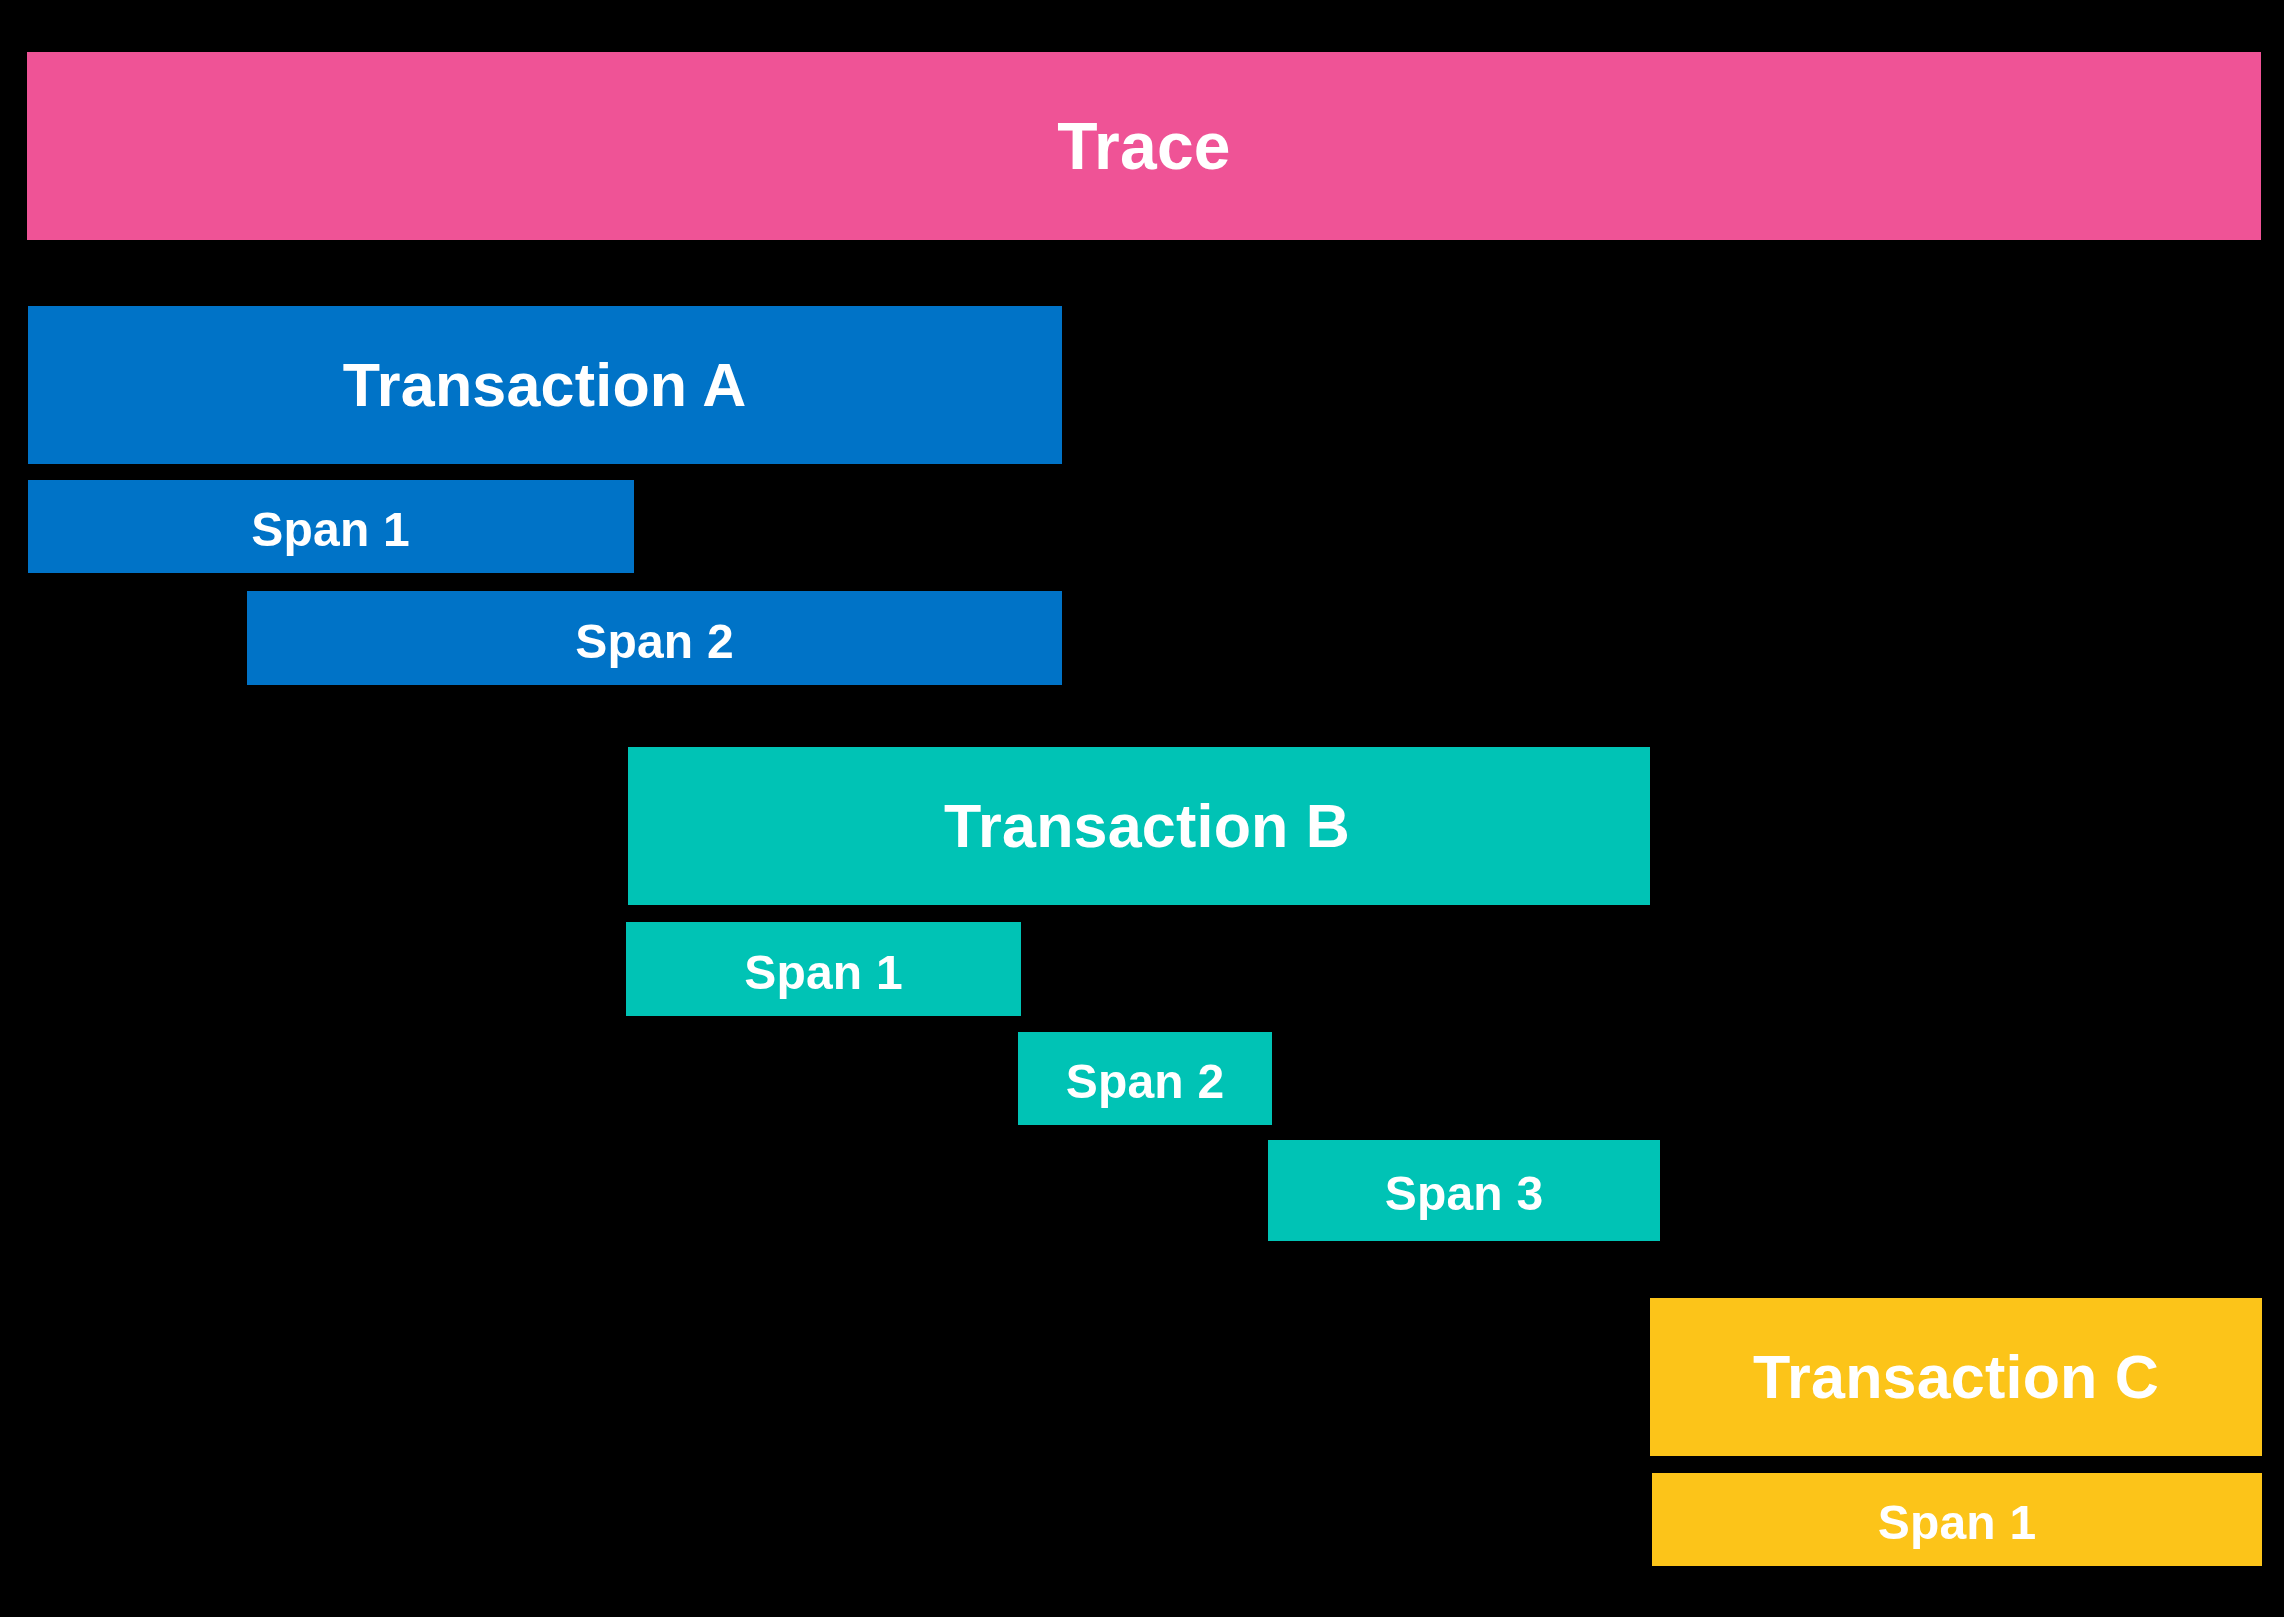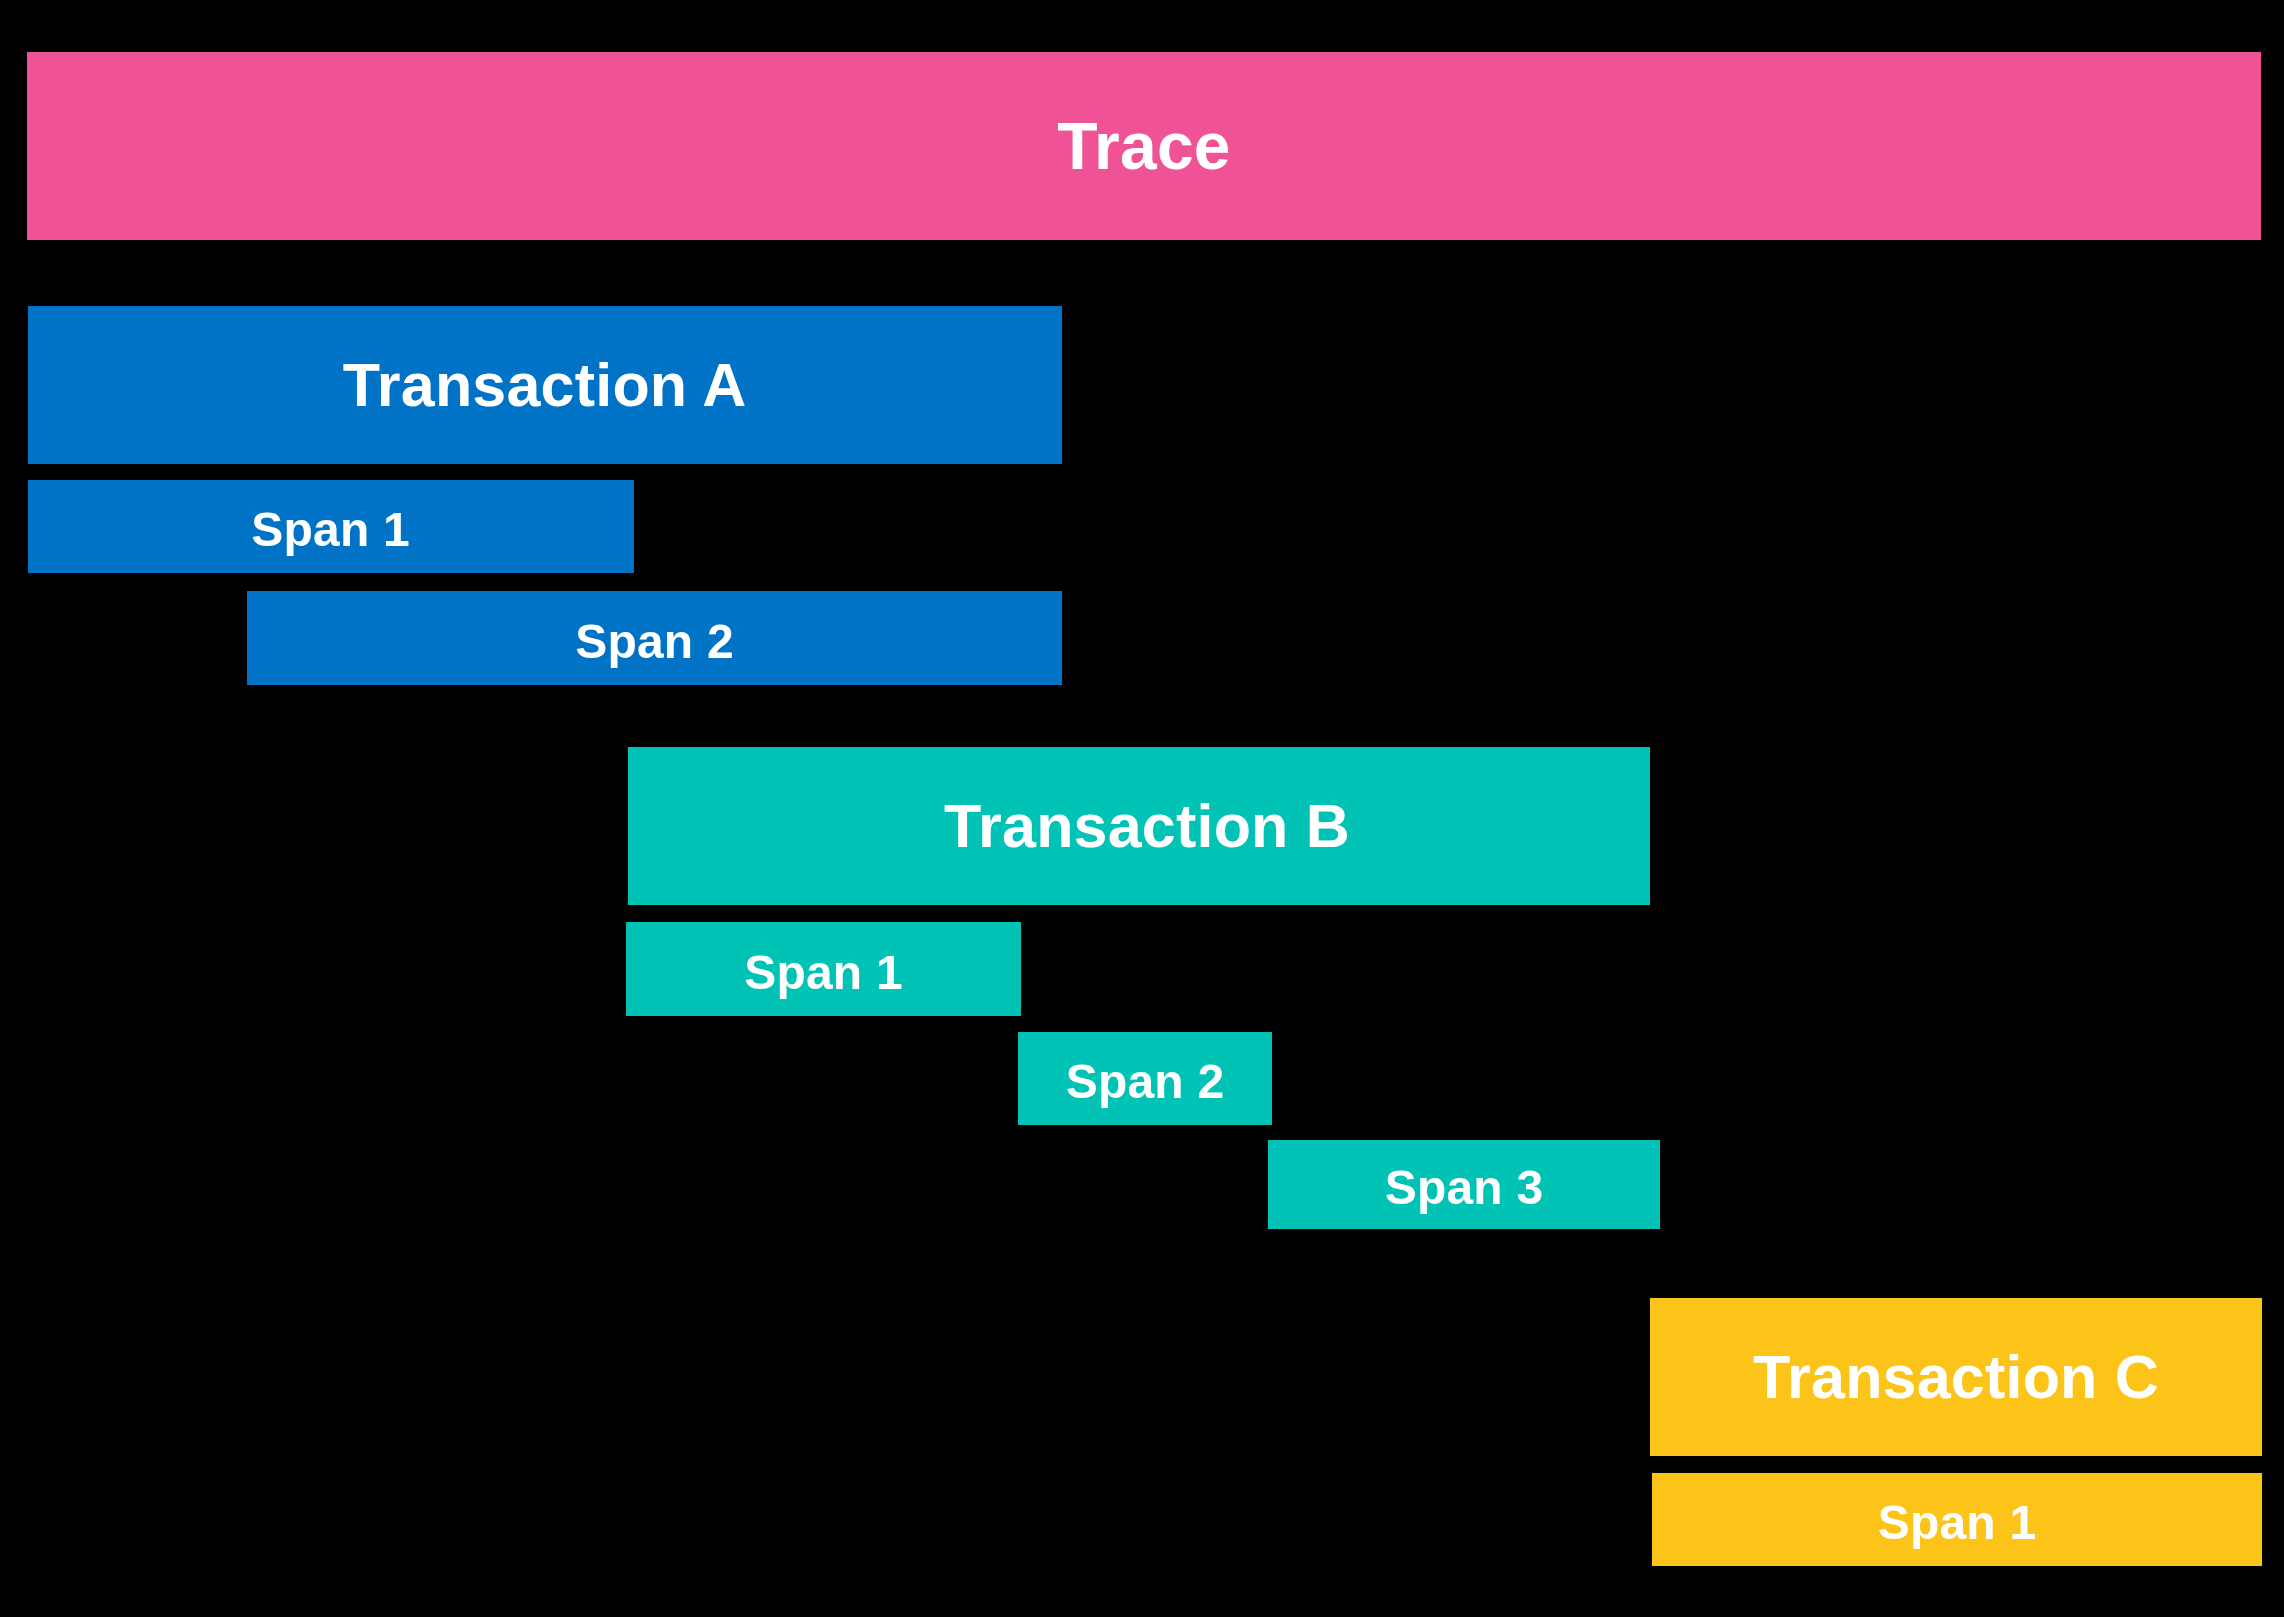--- a/index.html
+++ b/index.html
@@ -54,21 +54,21 @@
 
   
   .txn-a      { left: 27.6px;   top: 306px;  width: 1034px; height: 158px; background: #0073c7; }
   .txn-a-s1   { left: 27.6px;   top: 480px;  width: 606px;  height: 93px; background: #0073c7; }
   .txn-a-s2   { left: 247px;  top: 591px;  width: 815px; height: 94px; background: #0073c7; }
 
   
   .txn-b      { left: 628px;  top: 747px;  width: 1022px; height: 158px; background: #00c3b5; padding-left: 16px; }
   .txn-b-s1   { left: 626px;  top: 922px; width: 395px;  height: 94px; background: #00c3b5; }
   .txn-b-s2   { left: 1018px; top: 1032px; width: 254px;  height: 93px; background: #00c3b5; }
-  .txn-b-s3   { left: 1268px; top: 1140px; width: 392px;  height: 89px; background: #00c3b5; }
+  .txn-b-s3   { left: 1268px; top: 1140px; width: 392px;  height: 101px; background: #00c3b5; }
 
   
   .txn-c      { left: 1650px; top: 1298px; width: 612px;  height: 158px; background: #fcc419; }
   .txn-c-s1   { left: 1652px; top: 1473px; width: 610px;  height: 93px; background: #fcc419; }
 </style>
 </head>
 <body>
 
 <div id="diagram">
 

